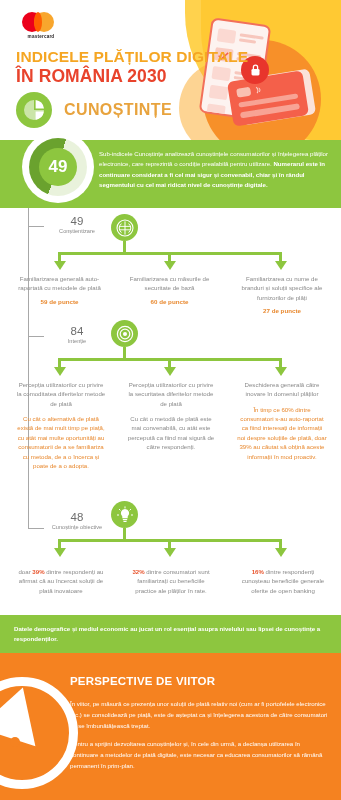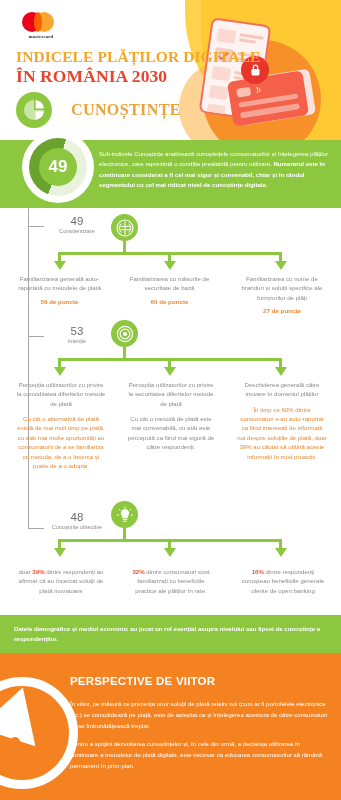--- a/index.html
+++ b/index.html
@@ -18,21 +18,20 @@
     overflow: hidden;
   }
 
   
   .header {
     position: relative;
     width: 341px;
     height: 140px;
     background: #ffffff;
     overflow: hidden;
-    font-family: Liberation Serif, serif;
   }
   .hdr-blob-yellow {
     position: absolute;
     right: -44px; top: -52px;
     width: 200px; height: 185px;
     background: #ffd24d;
     border-radius: 0 0 0 120px;
   }
   .hdr-blob-yellow2 {
     position: absolute;
@@ -88,21 +87,21 @@
     font-weight: bold;
     color: #e8432c;
     letter-spacing: .1px;
     white-space: nowrap;
   }
   .hdr-sub {
     position: absolute;
     left: 16px; top: 92px;
     display: flex;
     align-items: center;
-    gap: 19px;
+    gap: 12px;
   }
   .pie-badge {
     width: 36px; height: 36px;
     border-radius: 50%;
     background: #8dc63f;
     position: relative;
     flex: 0 0 auto;
   }
   .hdr-sub-label {
     font-size: 16px;
@@ -454,21 +453,21 @@
     <div class="col" style="left:128px; top:66px; width:83px;">
       <div class="col-title">Familiarizarea cu măsurile de securitate de bază</div>
       <div class="col-value">60 de puncte</div>
     </div>
     <div class="col" style="left:238px; top:66px; width:88px;">
       <div class="col-title">Familiarizarea cu nume de branduri și soluții specifice ale furnizorilor de plăți</div>
       <div class="col-value">27 de puncte</div>
     </div>
 
     <div class="sec-score" style="left:48px; top:117px;">
-      <div class="sec-num">53</div>
+      <div class="sec-num">84</div>
       <div class="sec-lbl">Intenție</div>
     </div>
     <div class="sec-icon" style="left:111px; top:112px;">
       <svg width="18" height="18" viewBox="0 0 18 18">
         <circle cx="9" cy="9" r="7.6" fill="none" stroke="#ffffff" stroke-width="1.2"></circle>
         <circle cx="9" cy="9" r="4.8" fill="none" stroke="#ffffff" stroke-width="1.2"></circle>
         <circle cx="9" cy="9" r="2" fill="#ffffff"></circle>
       </svg>
     </div>
     <div class="connector" style="left:123px; top:139px; width:2.6px; height:13px;"></div>

